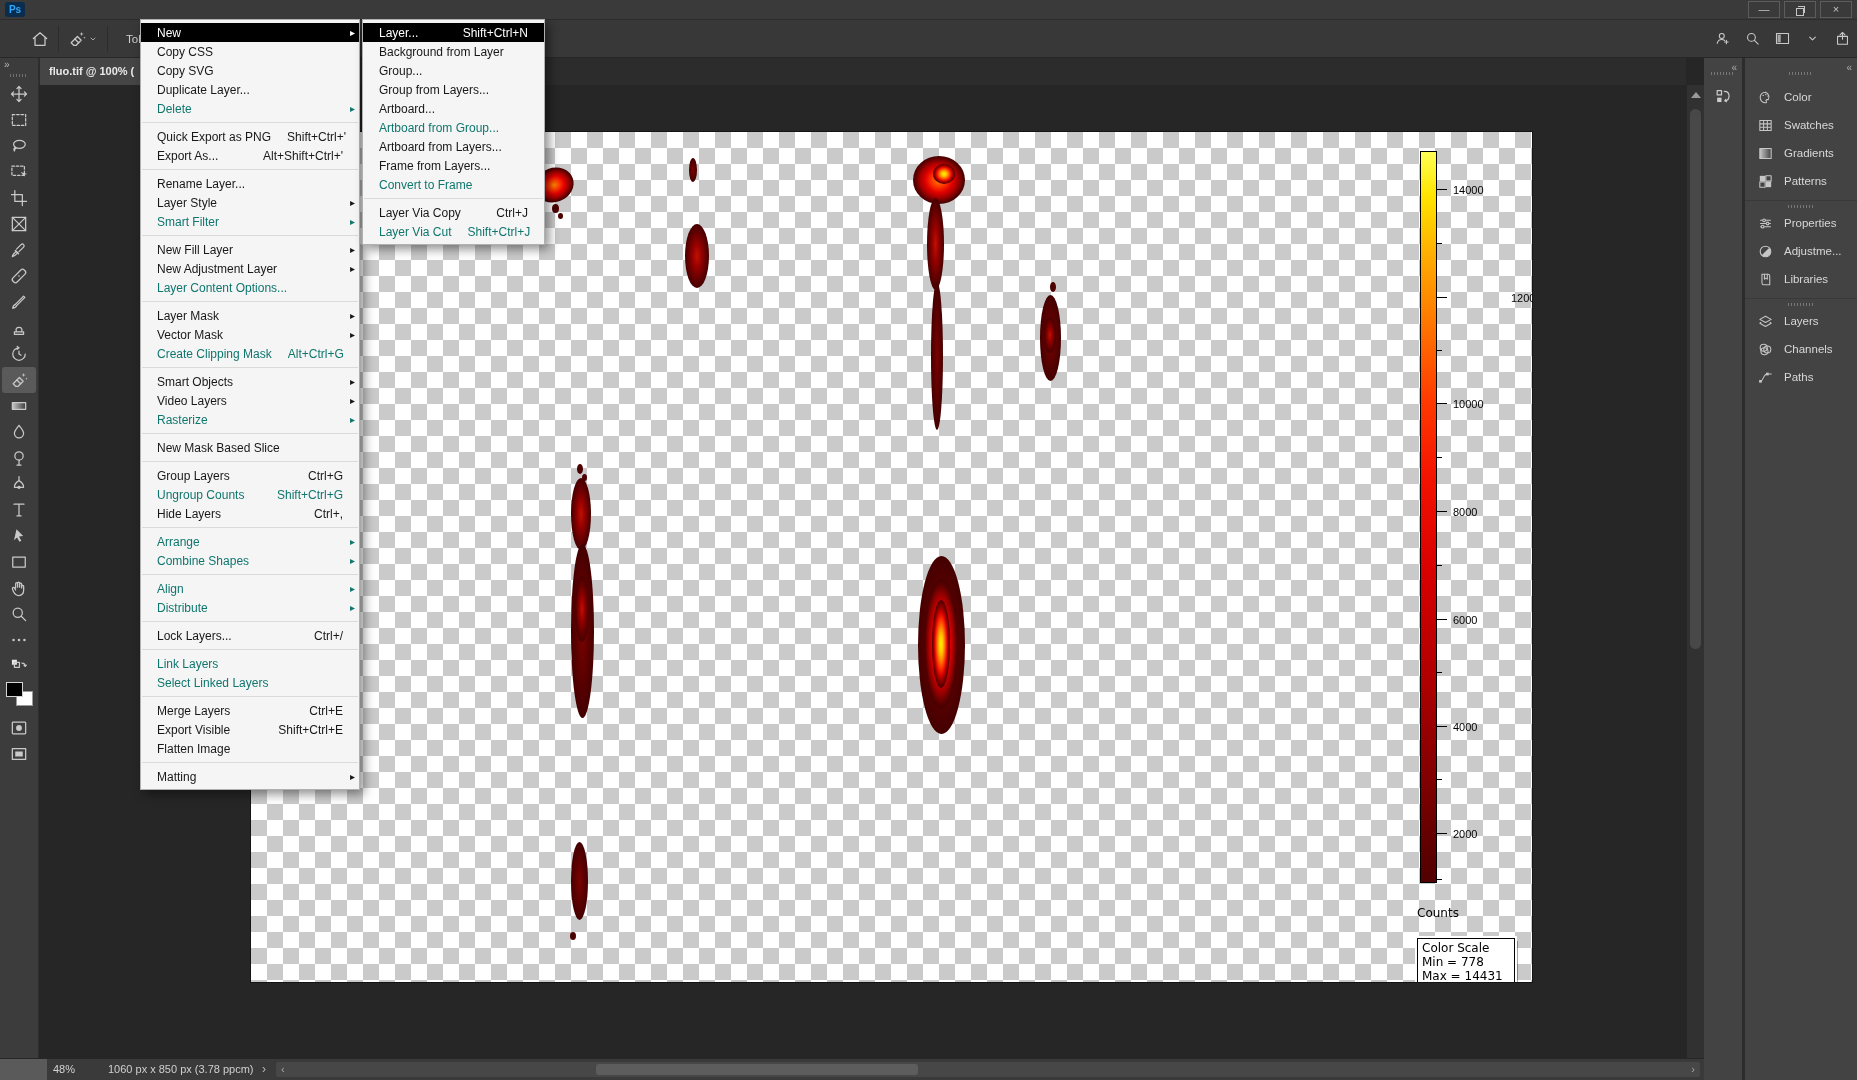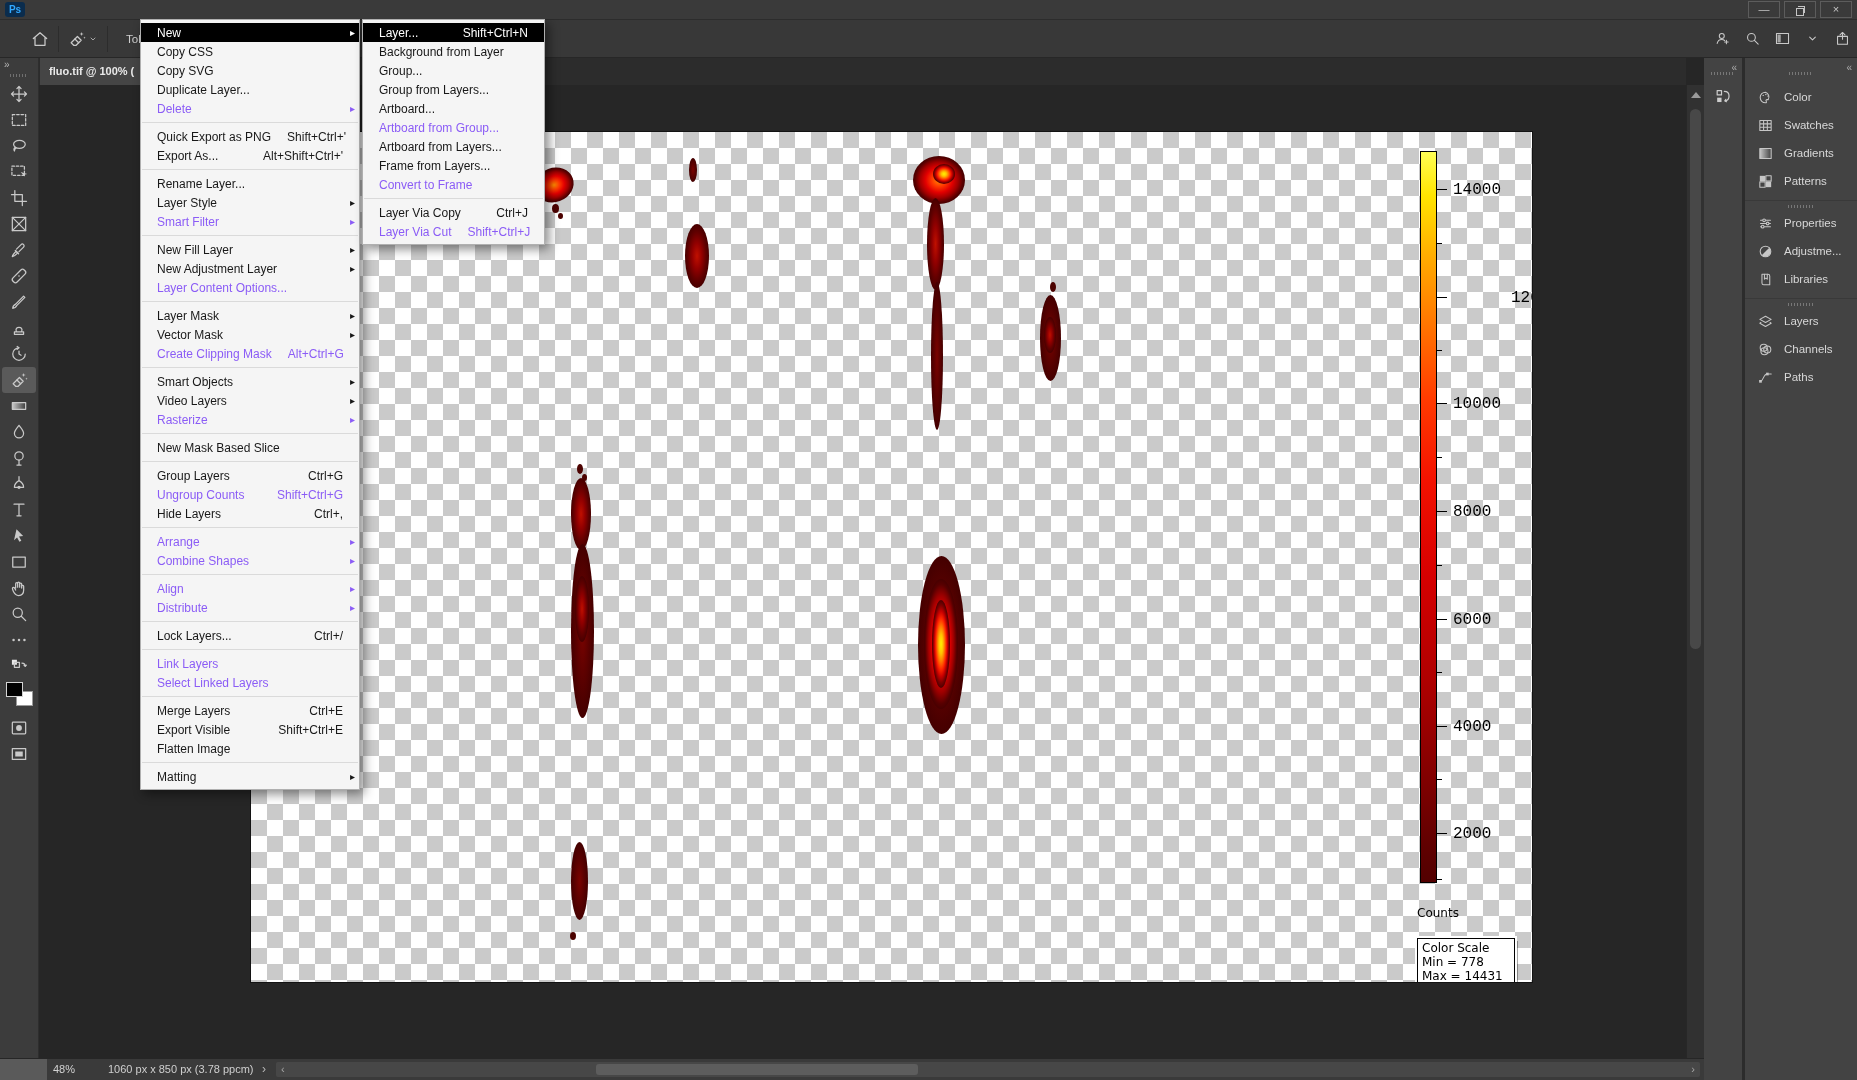--- a/index.html
+++ b/index.html
@@ -57,22 +57,22 @@
           background:conic-gradient(#cacaca 25%,#ffffff 0 50%,#cacaca 0 75%,#ffffff 0);
           background-size:32px 32px;box-shadow:0 0 0 1px rgba(0,0,0,.5)}
   .blob{position:absolute;border-radius:50%}
   .blob.bright{background:radial-gradient(closest-side,#fff200 0%,#ffc400 22%,#ff7a00 40%,#ff2600 58%,#c80000 74%,#7c0000 88%,#4c0000 100%)}
   .blob.hot{background:radial-gradient(closest-side,#ff8c00 0%,#ff3800 28%,#e30000 52%,#a00000 74%,#570000 92%,#470000 100%)}
   .blob.mid{background:radial-gradient(closest-side,#c01000 0%,#930000 40%,#620000 75%,#470000 100%)}
   .blob.dim{background:radial-gradient(closest-side,#7a0300 0%,#5e0100 50%,#440000 100%)}
   .blob.speck{background:#4c0200}
   #colorbar{position:absolute;border:1px solid #000}
   .tick{position:absolute;height:1px;background:#000}
-  .tick-label{position:absolute;transform:translateY(-50%);font-family:Liberation Mono, monospace;
-              font-size:16px;color:#000;white-space:nowrap}
+  .tick-label{position:absolute;transform:translateY(-50%);font-family:Liberation Sans, sans-serif;
+              font-size:11px;color:#000;white-space:nowrap}
   #counts-label{position:absolute;font-family:"DejaVu Sans",sans-serif;font-size:12px;color:#000}
   #legend-box{position:absolute;background:#fff;border:1px solid #000;outline:2px solid #fff;
               box-shadow:3px 3px 0 rgba(0,0,0,.35);padding:2px 4px;
               font-family:"DejaVu Sans",sans-serif;font-size:12px;color:#000;line-height:14px;white-space:nowrap}
 
   
   #vscroll{position:absolute;left:1686px;top:85px;width:18px;height:973px;background:#313131;border-left:1px solid #272727;box-sizing:border-box}
   #vscroll-up{position:absolute;left:4px;top:7px;width:0;height:0;border-left:5px solid transparent;
               border-right:5px solid transparent;border-bottom:6px solid #9a9a9a}
   #vscroll-thumb{position:absolute;left:3px;top:24px;width:11px;height:540px;background:#484848;border-radius:6px}
@@ -108,21 +108,21 @@
   
   .menu-panel{position:absolute;background:#f5f5f5;border:1px solid #b0b0b0;
               box-shadow:4px 4px 10px rgba(0,0,0,.45);padding:3px 0;z-index:50}
   #layer-menu{left:140px;top:19px;width:218px}
   #new-submenu{left:362px;top:19px;width:181px}
   .menu-item{height:19px;display:flex;align-items:center;padding:0 16px;font-size:12px;color:#181818;position:relative}
   .menu-item .ml{white-space:nowrap}
   .menu-item .msc{margin-left:auto;padding-left:16px;white-space:nowrap}
   .menu-item .mar{position:absolute;right:4px;font-size:10px;line-height:19px}
   .menu-item.hl{background:#000000;color:#fff}
-  .menu-item.disabled{color:#8b5cf6}
+  .menu-item.disabled{color:#0f766e}
   .menu-sep{height:1px;background:#dadada;margin:4px 1px}
 </style>
 </head>
 <body>
 
 <div id="titlebar">
   <div id="ps-logo">Ps</div>
   <div id="win-controls">
     <div class="win-btn">—</div>
     <div class="win-btn">

